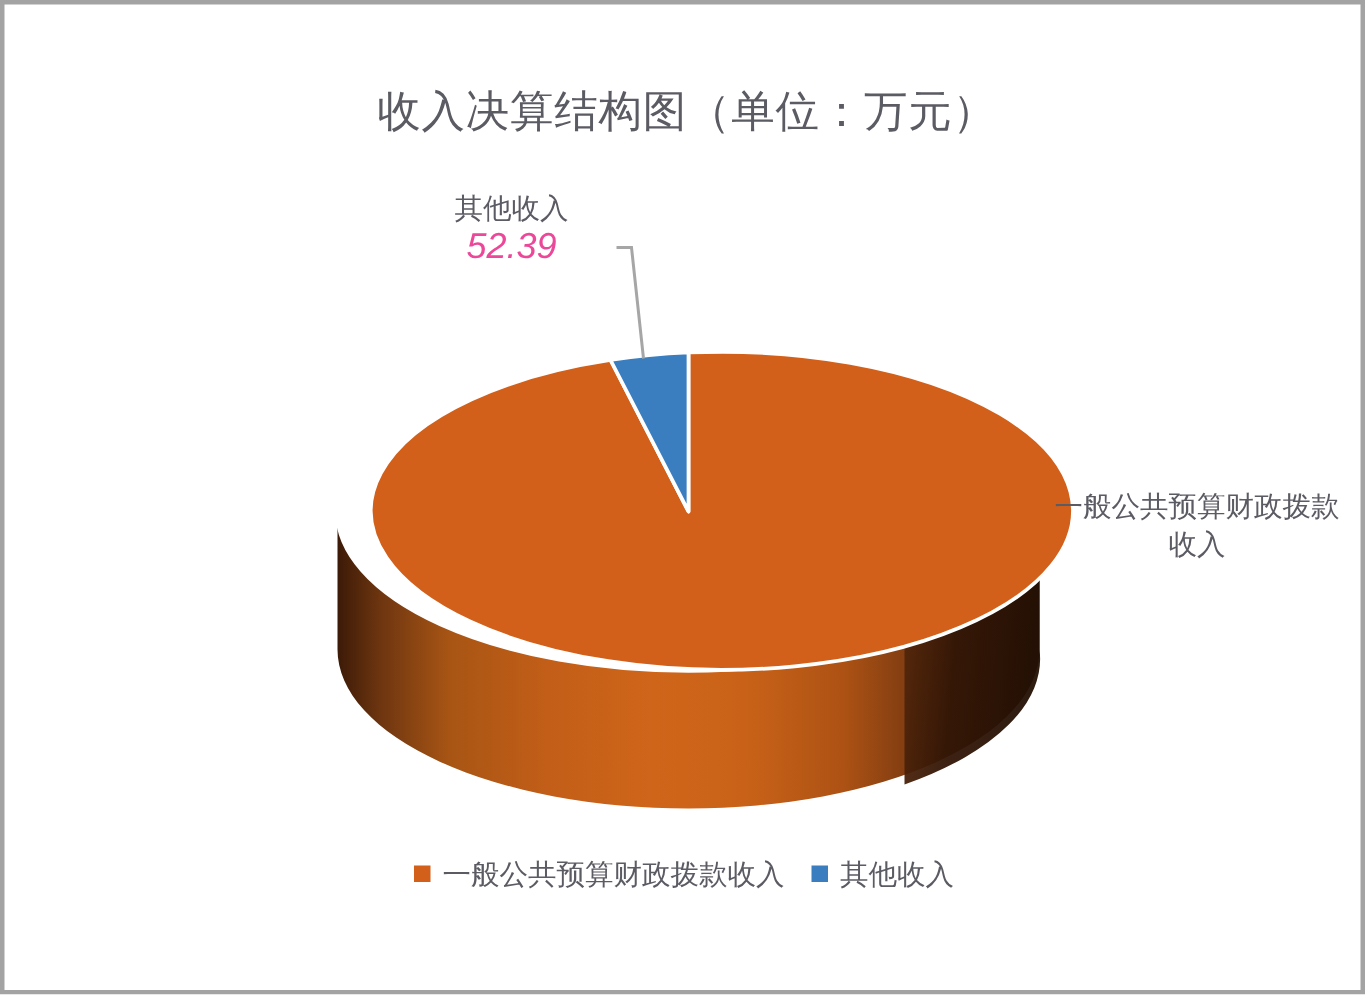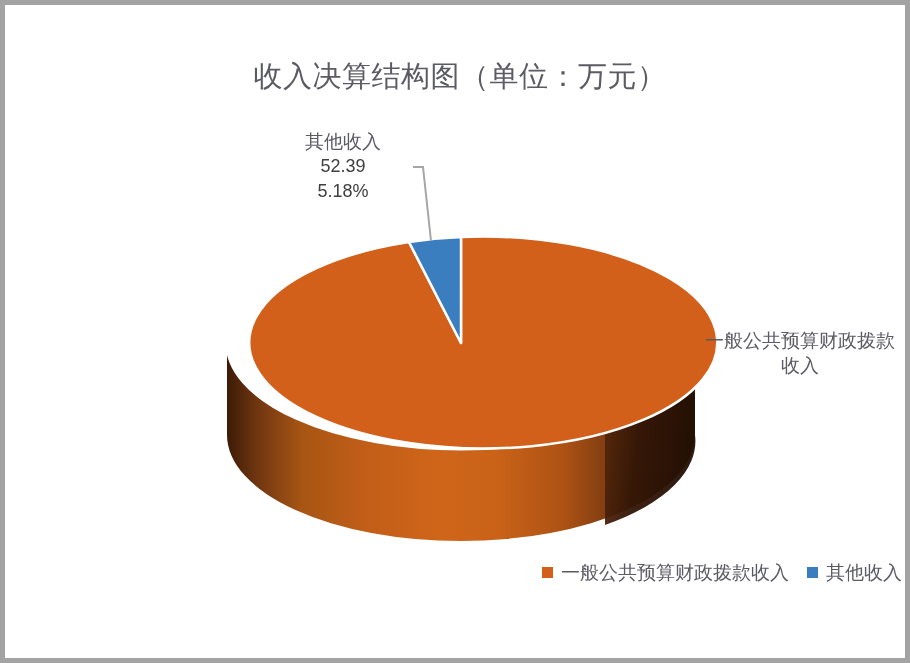--- a/index.html
+++ b/index.html
@@ -8,21 +8,21 @@
     background: #ffffff;
   }
   body {
     font-family: "Liberation Serif", "DejaVu Serif", serif;
   }
   #chart-frame {
     position: relative;
     width: 910px;
     height: 663px;
     background: #ffffff;
-    border: 5px solid #a3a3a3;
+    border: 3px solid #a3a3a3;
     box-sizing: border-box;
     overflow: hidden;
   }
   #chart-title {
     position: absolute;
     left: 0;
     top: 52px;
     width: 910px;
     text-align: center;
     font-size: 29px;
@@ -34,23 +34,24 @@
   .data-label {
     position: absolute;
     text-align: center;
     color: #5b5b63;
     font-size: 19px;
     line-height: 25px;
     font-family: "Liberation Serif", "DejaVu Serif", serif;
   }
   .data-label .num {
     font-family: "Liberation Sans", "DejaVu Sans", sans-serif;
-    font-size: 18px;
-    color: #404040;
+    font-size: 24px;
+    color: #ec4899;
     display: block;
+    font-style: italic;
   }
   .data-label .cat {
     display: block;
   }
   #label-other {
     left: 258px;
     top: 124px;
     width: 160px;
   }
   #label-general {
@@ -59,23 +60,23 @@
     width: 196px;
   }
   #pie-svg {
     position: absolute;
     left: 0;
     top: 0;
   }
   #legend {
     position: absolute;
     left: 0;
-    top: 555px;
+    top: 567px;
     width: 906px;
-    text-align: right;
+    text-align: center;
     font-size: 0;
   }
   .legend-item {
     display: inline-block;
     vertical-align: middle;
     font-size: 19px;
     color: #5b5b63;
     margin: 0 9px;
     white-space: nowrap;
     font-family: "Liberation Serif", "DejaVu Serif", serif;
@@ -153,21 +154,20 @@
     </g>
 
     <g>
       <path d="M 408 162 L 418 162 L 426 236" fill="none" stroke="#a6a6a6" stroke-width="2"></path>
     </g>
   </svg>
 
   <div class="data-label" id="label-other">
     <span class="cat">其他收入</span>
     <span class="num">52.39</span>
-    <span class="num">5.18%</span>
   </div>
 
   <div class="data-label" id="label-general">
     <span class="cat">一般公共预算财政拨款收入</span>
   </div>
 
   <div id="legend">
     <span class="legend-item">
       <span class="legend-swatch" style="background:#d2601a"></span><span class="legend-text">一般公共预算财政拨款收入</span>
     </span>

